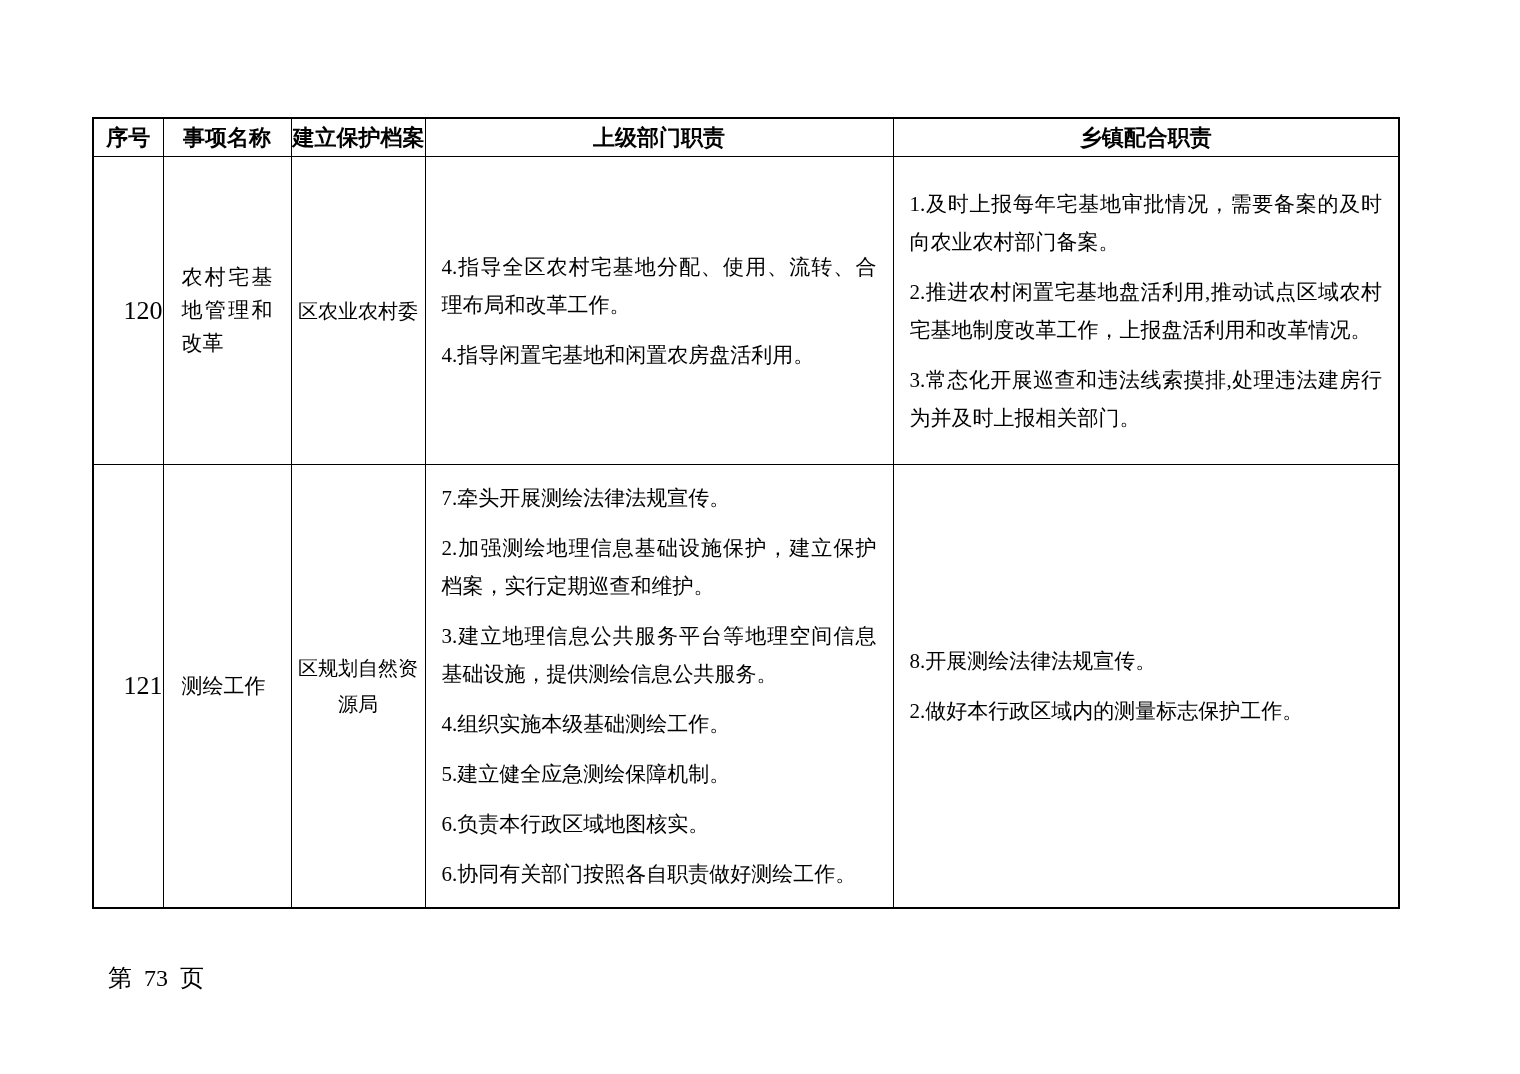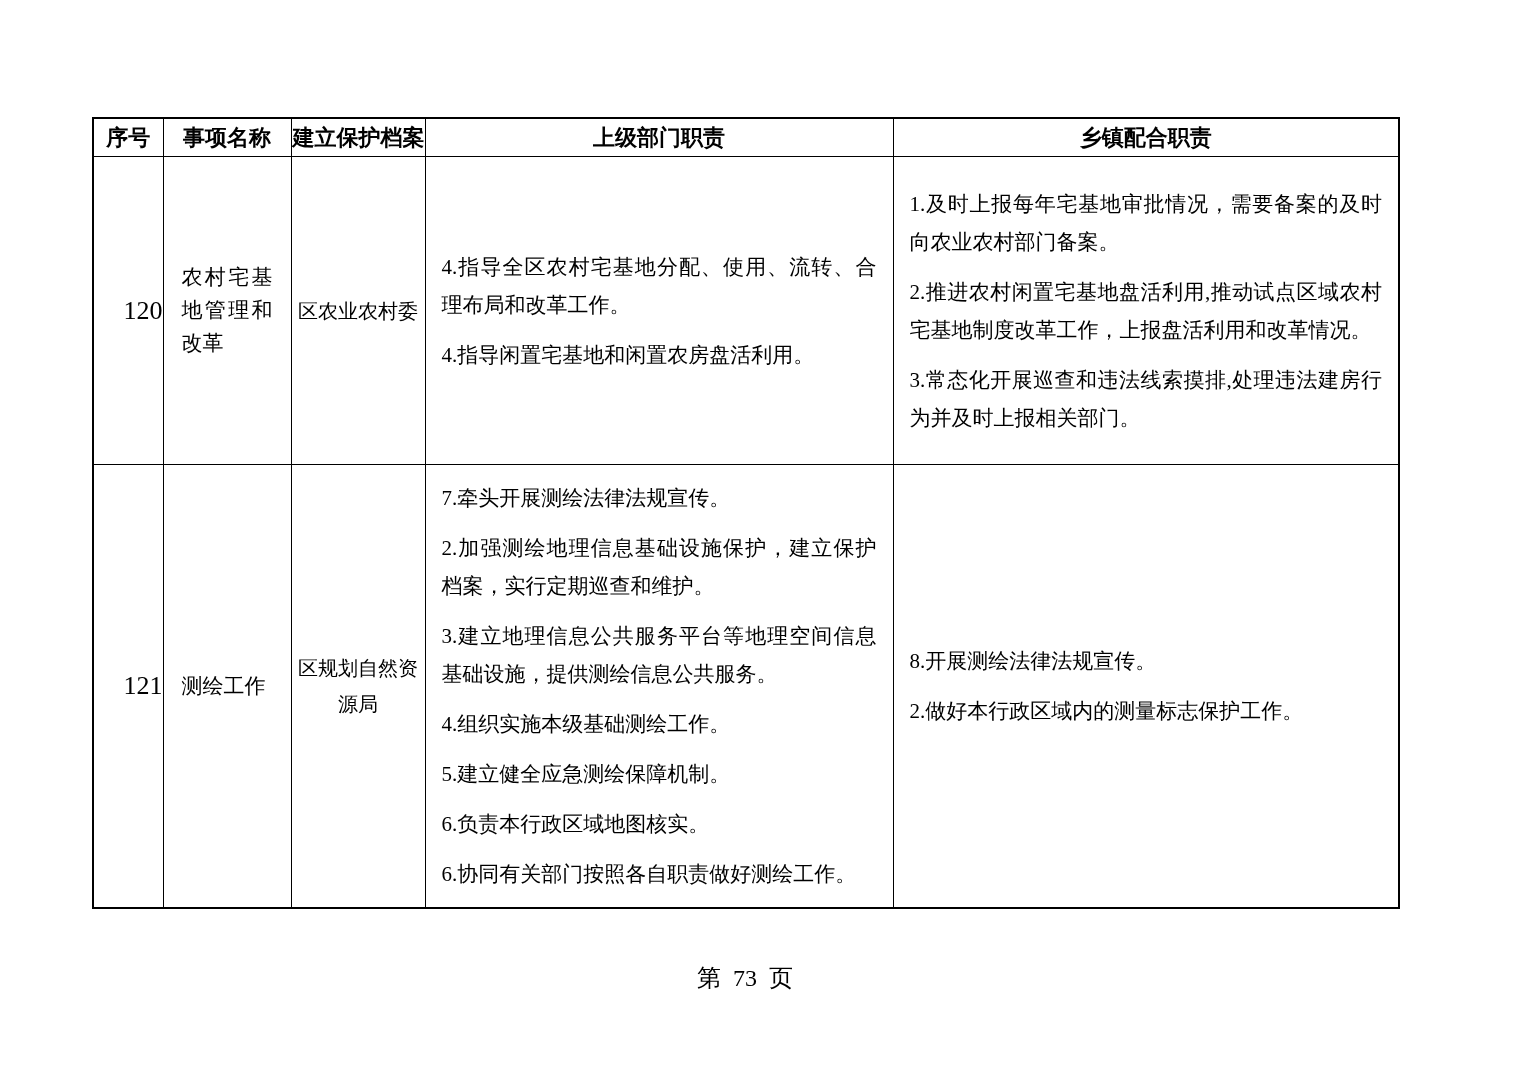--- a/index.html
+++ b/index.html
@@ -76,24 +76,24 @@
     line-height: 38px;
     padding: 2px 4px;
   }
   td.cell-duties p.duty {
     margin: 12px;
     text-align: justify;
     text-justify: inter-character;
   }
   .page-footer {
     position: absolute;
-    left: 92px;
+    left: 108px;
     top: 962px;
     width: 1306px;
-    text-align: center;
+    text-align: left;
     font-size: 24px;
     white-space: pre;
   }
 </style>
 </head>
 <body>
 
 <div class="page">
 
   <table class="doc-table">

